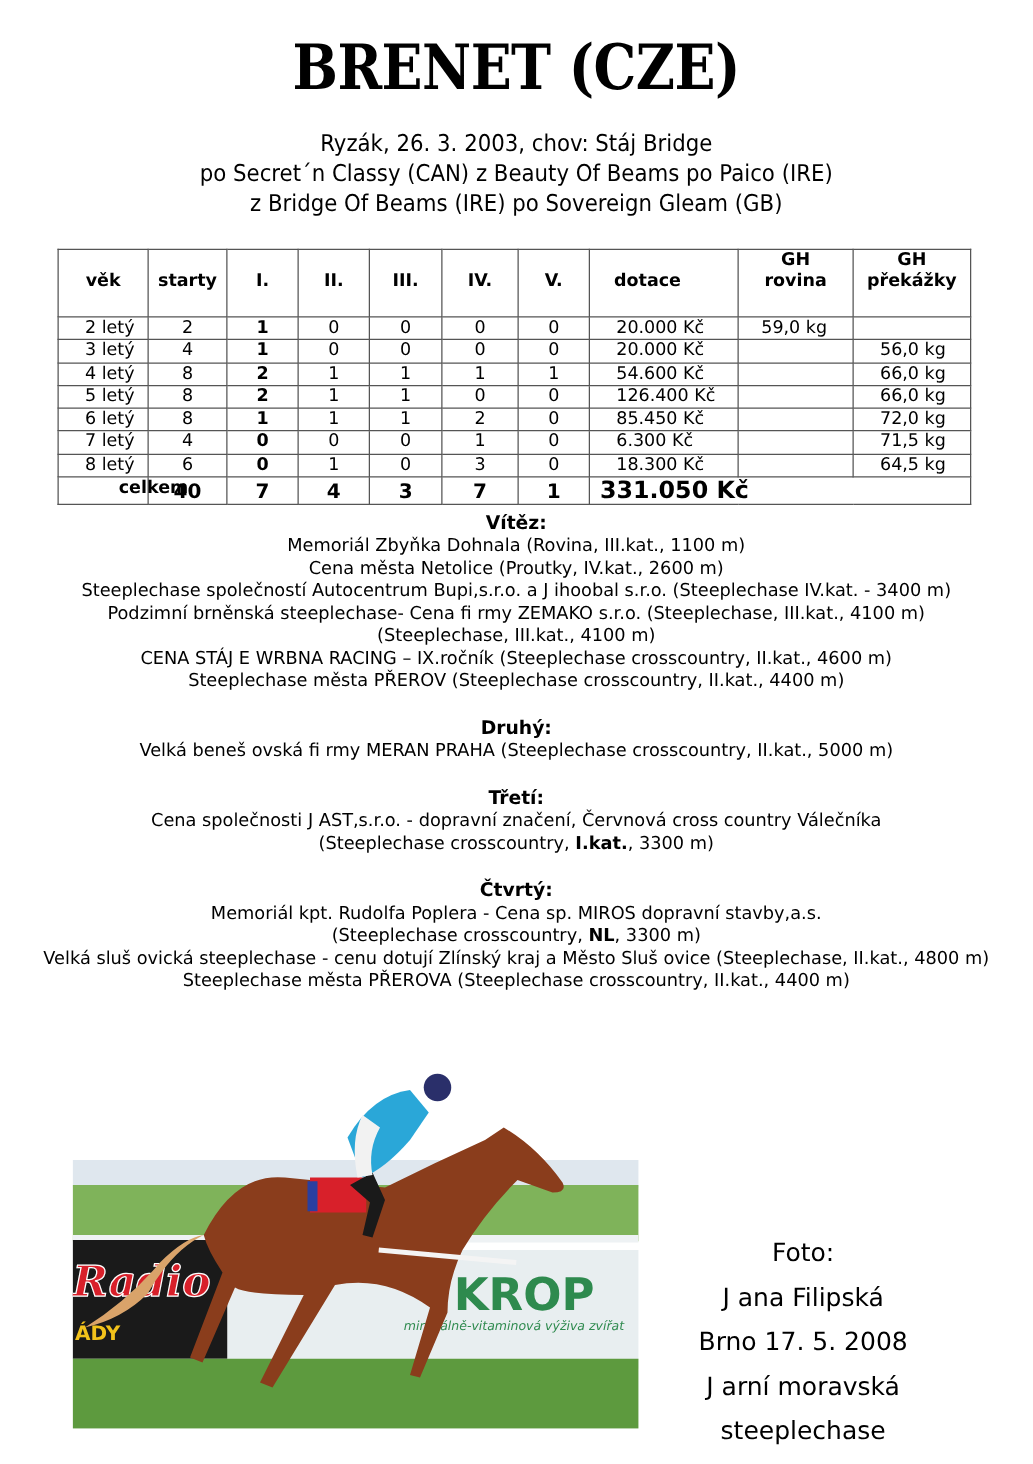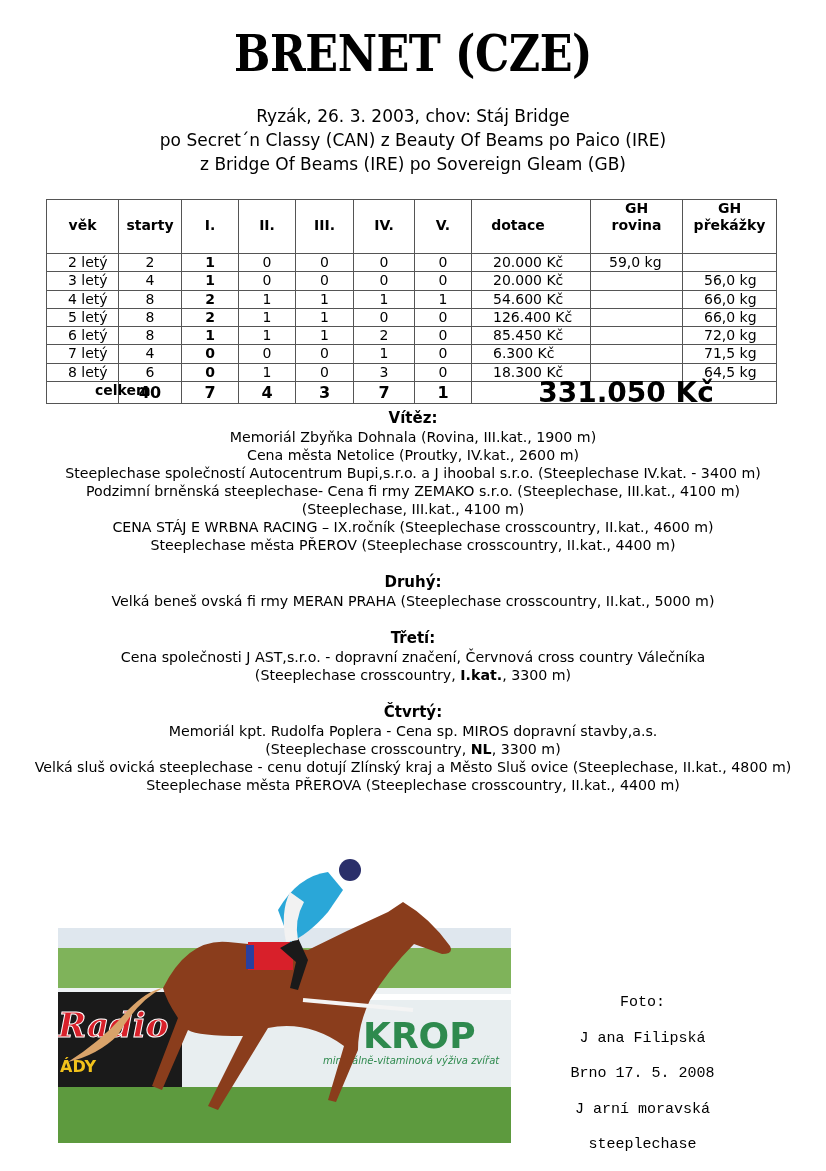--- a/index.html
+++ b/index.html
@@ -28,38 +28,38 @@
     }
     table.stats th { font-weight: bold; vertical-align: bottom; text-align: center; line-height: 17px; padding-bottom: 19px; }
     table.stats tr.head th { height: 34px; }
     table.stats td.c { text-align: center; }
     table.stats td.r { text-align: left; padding-left: 21px; }
     table.stats td.b { font-weight: bold; }
     table.stats td.gh-r { text-align: left; padding-left: 18px; }
     table.stats tr.total td { height: 21px; font-weight: bold; }
     table.stats tr.total td.big { font-size: 16px; }
     table.stats tr.total td.lab { font-size: 14px; vertical-align: top; text-align: center; padding-left: 48px; }
-    table.stats tr.total td.sum { font-size: 28px; text-align: center; padding-left: 8px; }
+    table.stats tr.total td.sum { font-size: 19px; text-align: left; padding-left: 8px; }
 
     .results {
       position: absolute; left: 0; width: 826px; top: 408px; text-align: center;
       font-size: 14.2px; line-height: 18px;
     }
     .results .sec { margin-bottom: 18px; }
     .results .sec-title { font-weight: bold; font-size: 15px; line-height: 20px; }
     .results .line { white-space: nowrap; }
     .results b { font-weight: bold; }
 
     .photo {
       position: absolute; left: 58px; top: 850px; width: 453px; height: 293px; overflow: hidden;
       background: #ffffff;
     }
     .caption {
       position: absolute; left: 520px; width: 245px; top: 985px; text-align: center;
-      font-size: 15px; line-height: 35.5px; font-family: Liberation Mono, monospace;
+      font-size: 20px; line-height: 35.5px;
     }
   </style>
 </head>
 <body>
 
 <div class="title">BRENET (CZE)</div>
 
 <div class="subtitle">
   <div>Ryzák,  26. 3. 2003, chov:  Stáj Bridge</div>
   <div>po Secret´n Classy (CAN) z Beauty Of Beams po Paico (IRE)</div>
@@ -195,21 +195,21 @@
     <td class="c big">7</td>
     <td class="c big">1</td>
     <td class="sum" colspan="3">331.050 Kč</td>
   </tr>
 </tbody>
   </table>
 
 <div class="results">
   <div class="sec">
     <div class="sec-title">Vítěz:</div>
-    <div class="line">Memoriál Zbyňka Dohnala (Rovina, III.kat., 1900 m)</div>
+    <div class="line">Memoriál Zbyňka Dohnala (Rovina, III.kat., 1100 m)</div>
     <div class="line">Cena města Netolice (Proutky, IV.kat., 2600 m)</div>
     <div class="line">Steeplechase společností Autocentrum Bupi,s.r.o. a J ihoobal s.r.o. (Steeplechase IV.kat. - 3400 m)</div>
     <div class="line">Podzimní brněnská steeplechase- Cena fi rmy ZEMAKO s.r.o. (Steeplechase, III.kat., 4100 m)</div>
     <div class="line">(Steeplechase, III.kat., 4100 m)</div>
     <div class="line">CENA STÁJ E WRBNA RACING –  IX.ročník (Steeplechase crosscountry, II.kat., 4600 m)</div>
     <div class="line">Steeplechase města PŘEROV (Steeplechase crosscountry, II.kat., 4400 m)</div>
   </div>
   <div class="sec">
     <div class="sec-title">Druhý:</div>
     <div class="line">Velká beneš ovská fi rmy MERAN PRAHA (Steeplechase crosscountry, II.kat., 5000 m)</div>

